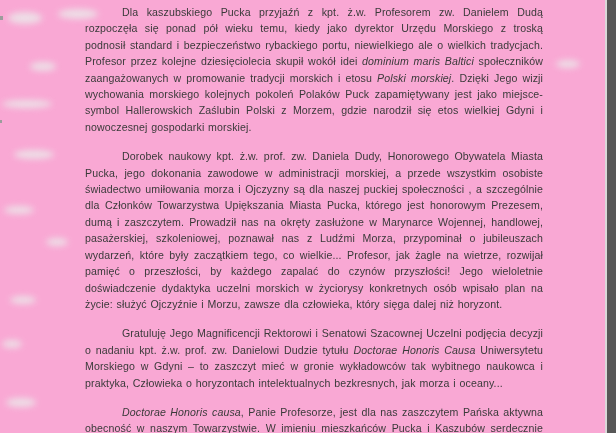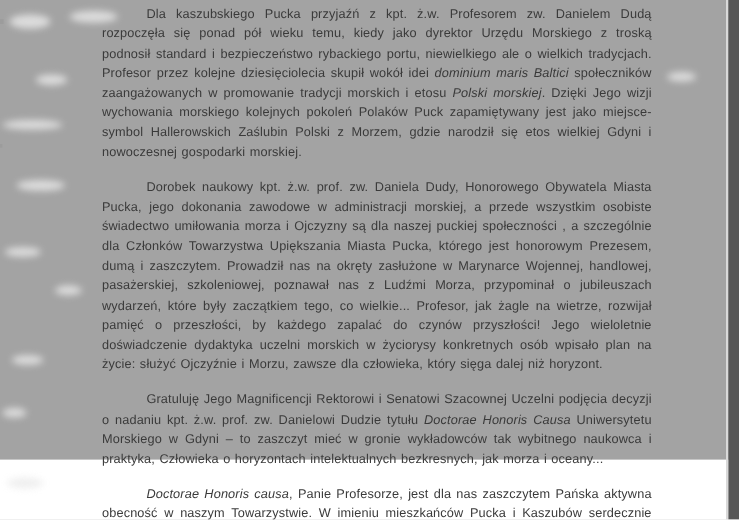--- a/index.html
+++ b/index.html
@@ -6,22 +6,22 @@
     margin: 0;
     padding: 0;
     width: 616px;
     height: 433px;
     overflow: hidden;
     background: #ffffff;
   }
   .scan-page {
     position: relative;
     width: 616px;
-    height: 383px;
-    background: #a3a3a3;
+    height: 433px;
+    background: #f9a8d4;
   }
   .text-block {
     position: absolute;
     left: 85px;
     top: 4px;
     width: 458px;
     font-family: "Liberation Sans", sans-serif;
     font-size: 10.6px;
     line-height: 16.4px;
     color: #3a3a3a;

